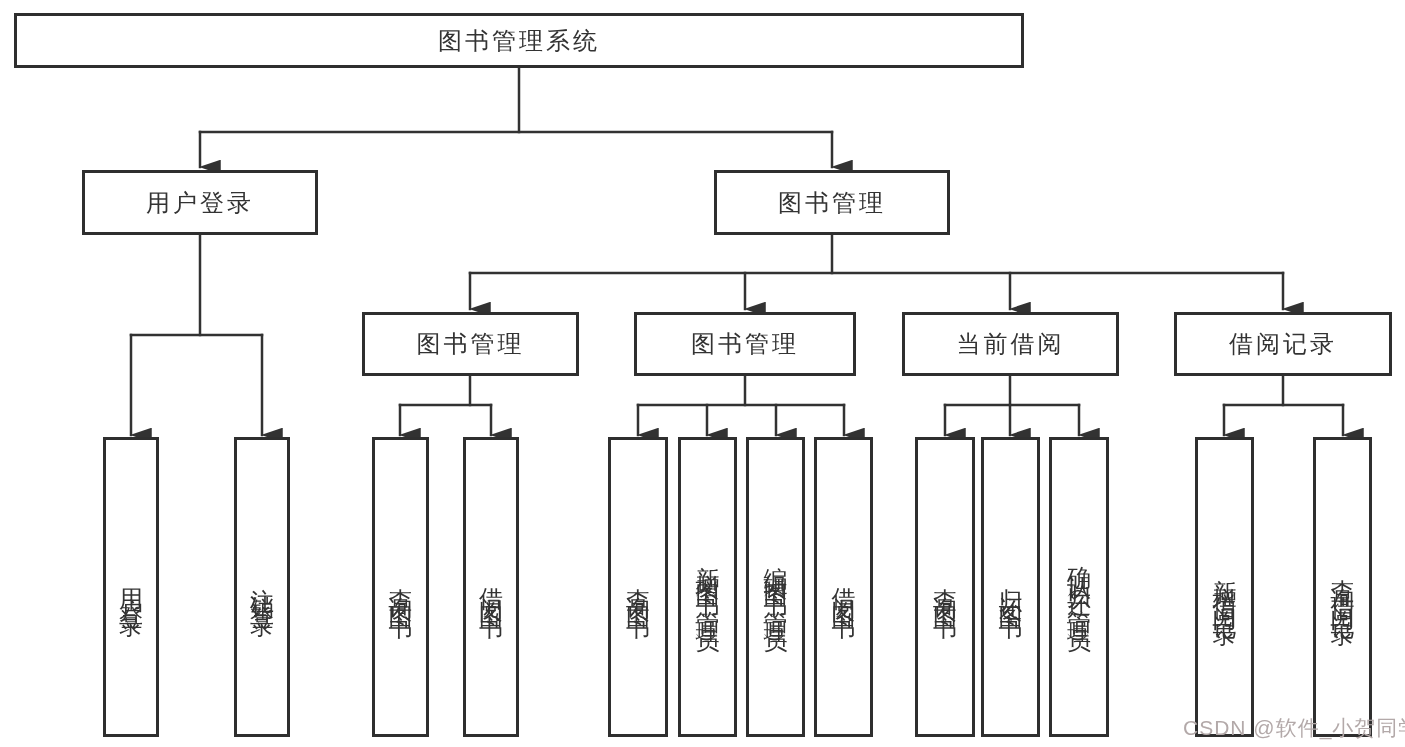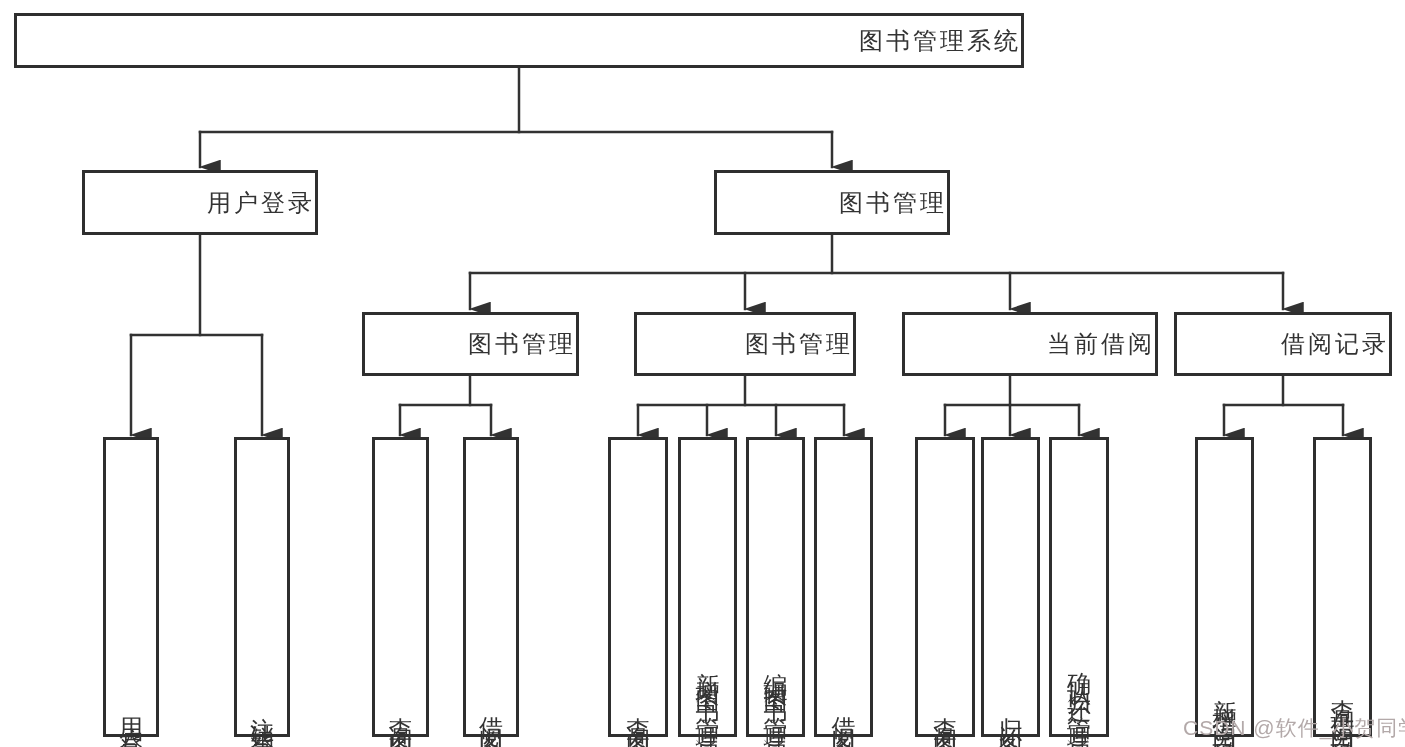--- a/index.html
+++ b/index.html
@@ -3,21 +3,21 @@
 <meta charset="utf-8">
 <style>
   html,body{margin:0;padding:0;background:#ffffff;}
   .canvas{
     position:relative;width:1405px;height:747px;background:#ffffff;overflow:hidden;
     font-family:"Liberation Sans","DejaVu Sans",sans-serif;color:#333333;
   }
   svg.connectors{position:absolute;left:0;top:0;width:1405px;height:747px;}
   .box{
     position:absolute;background:#ffffff;border:3px solid #2f2f2f;box-sizing:border-box;
-    display:flex;align-items:center;justify-content:flex-end;color:#333333;
+    display:flex;align-items:center;justify-content:center;color:#333333;
   }
   .box.h{font-size:24px;letter-spacing:3px;white-space:nowrap;}
   .box.v{
     writing-mode:vertical-rl;
     font-size:24px;letter-spacing:9px;line-height:1;
   }
   .watermark{
     position:absolute;font-size:21px;color:#b3a9a9;letter-spacing:1px;white-space:nowrap;
   }
 </style>
@@ -86,21 +86,21 @@
   <div class="box h" style="left:714px;top:170px;width:236px;height:65px">
     <span>图书管理</span>
   </div>
 
   <div class="box h" style="left:362px;top:312px;width:217px;height:64px">
     <span>图书管理</span>
   </div>
   <div class="box h" style="left:634px;top:312px;width:222px;height:64px">
     <span>图书管理</span>
   </div>
-  <div class="box h" style="left:902px;top:312px;width:256px;height:64px">
+  <div class="box h" style="left:902px;top:312px;width:217px;height:64px">
     <span>当前借阅</span>
   </div>
   <div class="box h" style="left:1174px;top:312px;width:218px;height:64px">
     <span>借阅记录</span>
   </div>
 
   <div class="box v" style="left:103px;top:437px;width:56px;height:300px">
     <span>用户登录</span>
   </div>
   <div class="box v" style="left:234px;top:437px;width:56px;height:300px">

